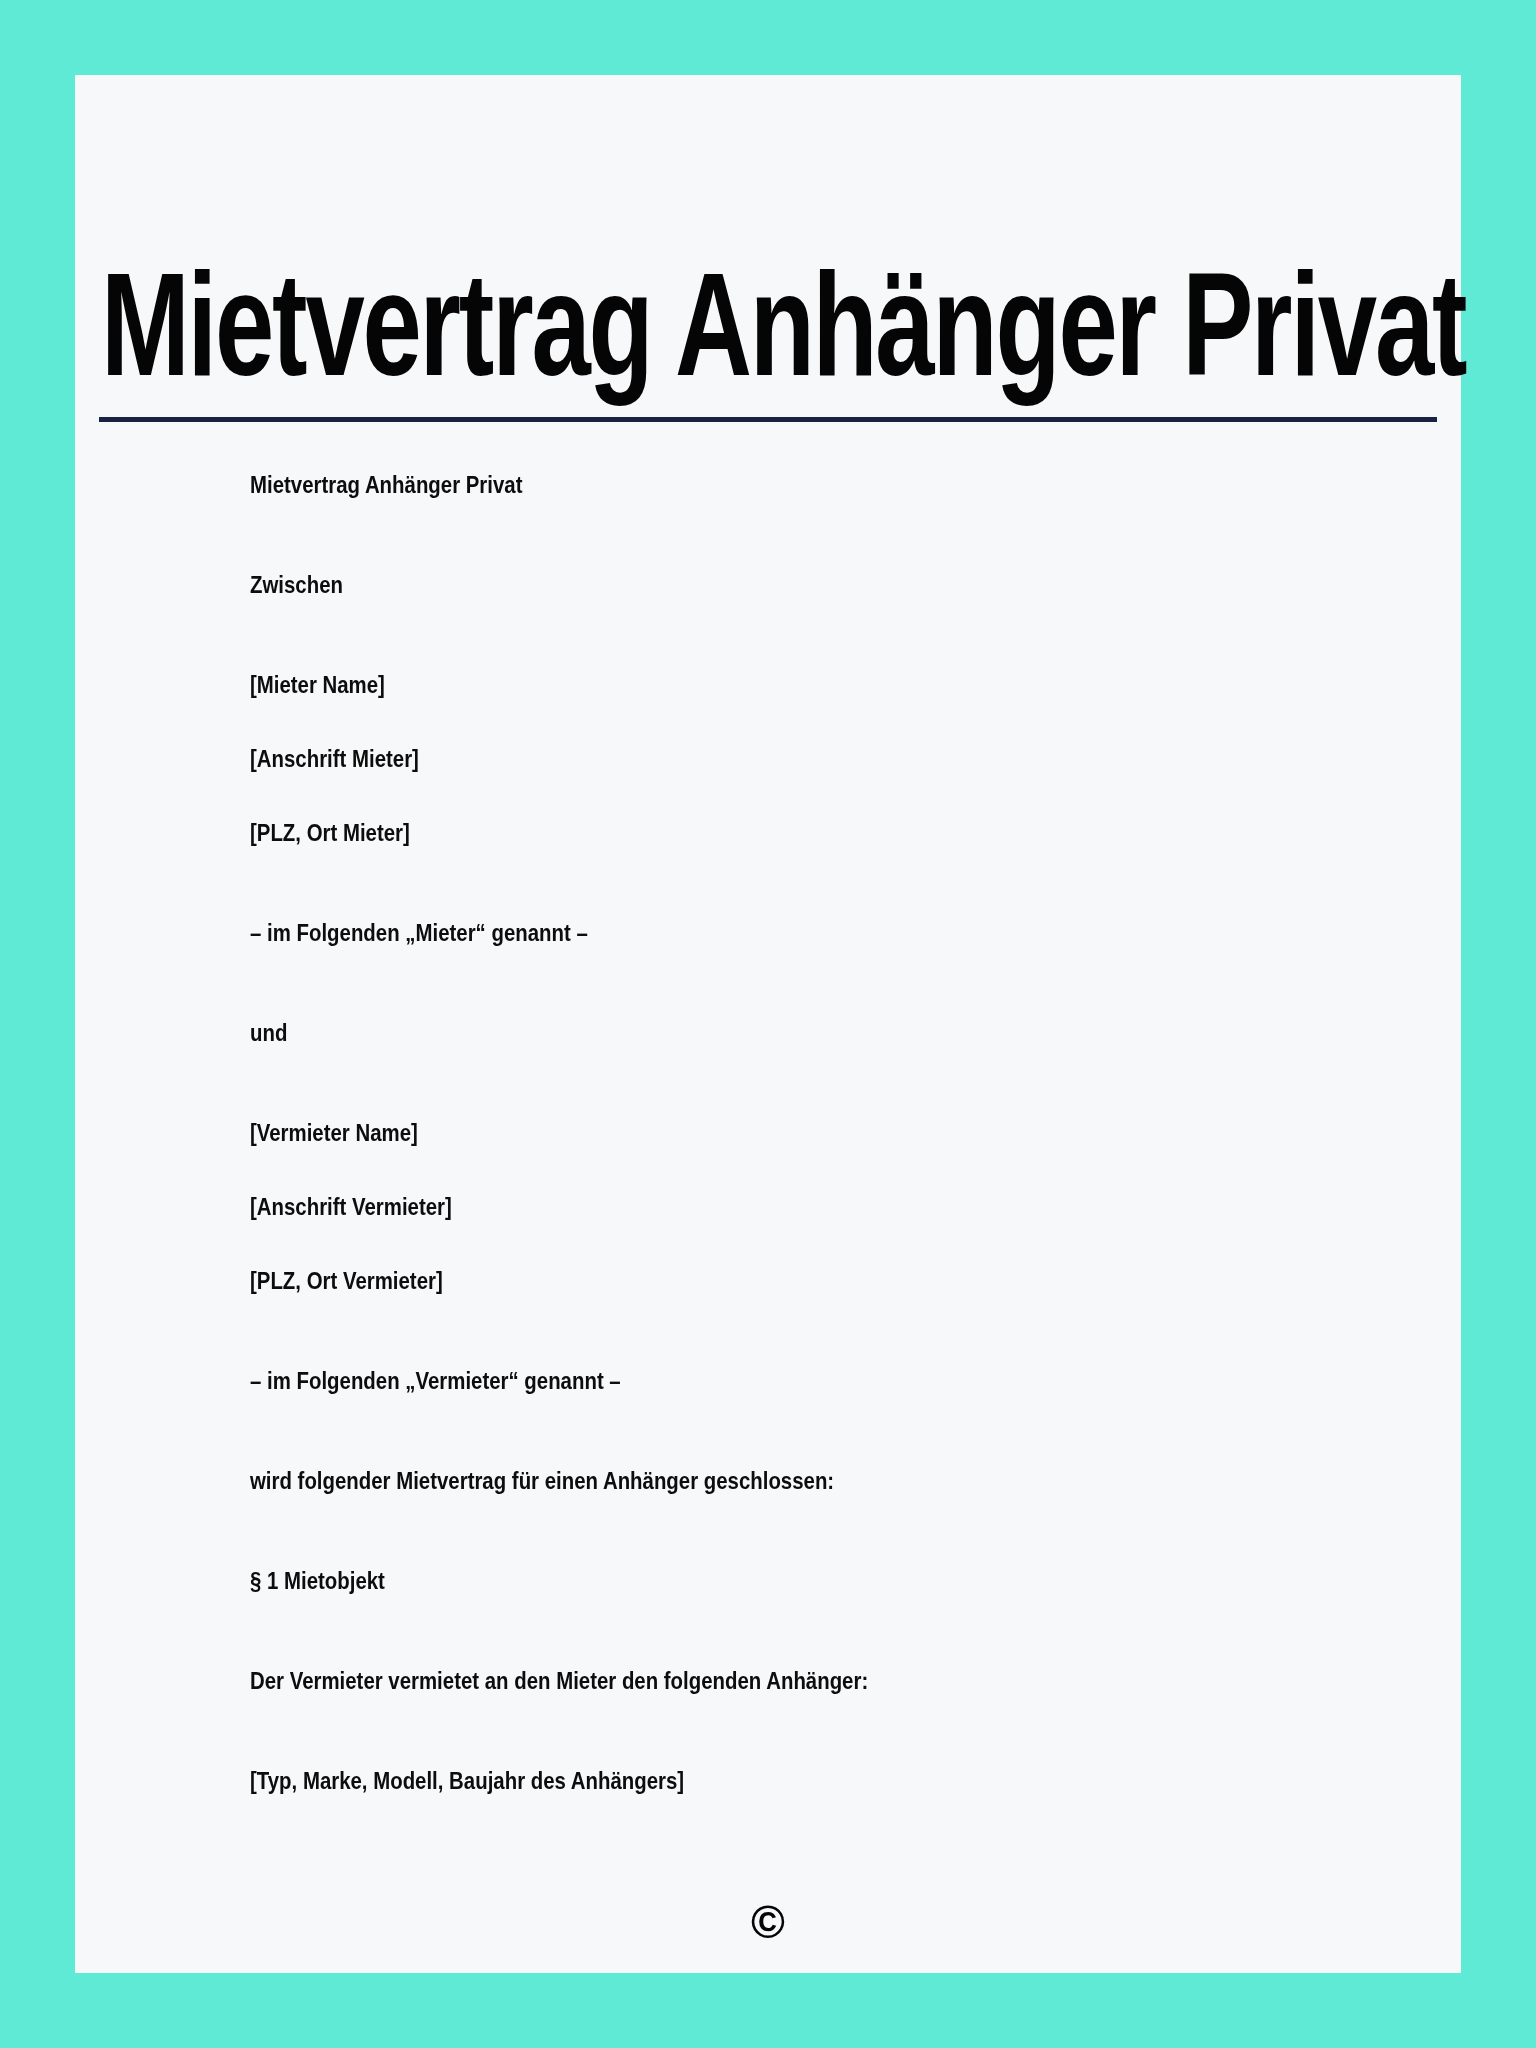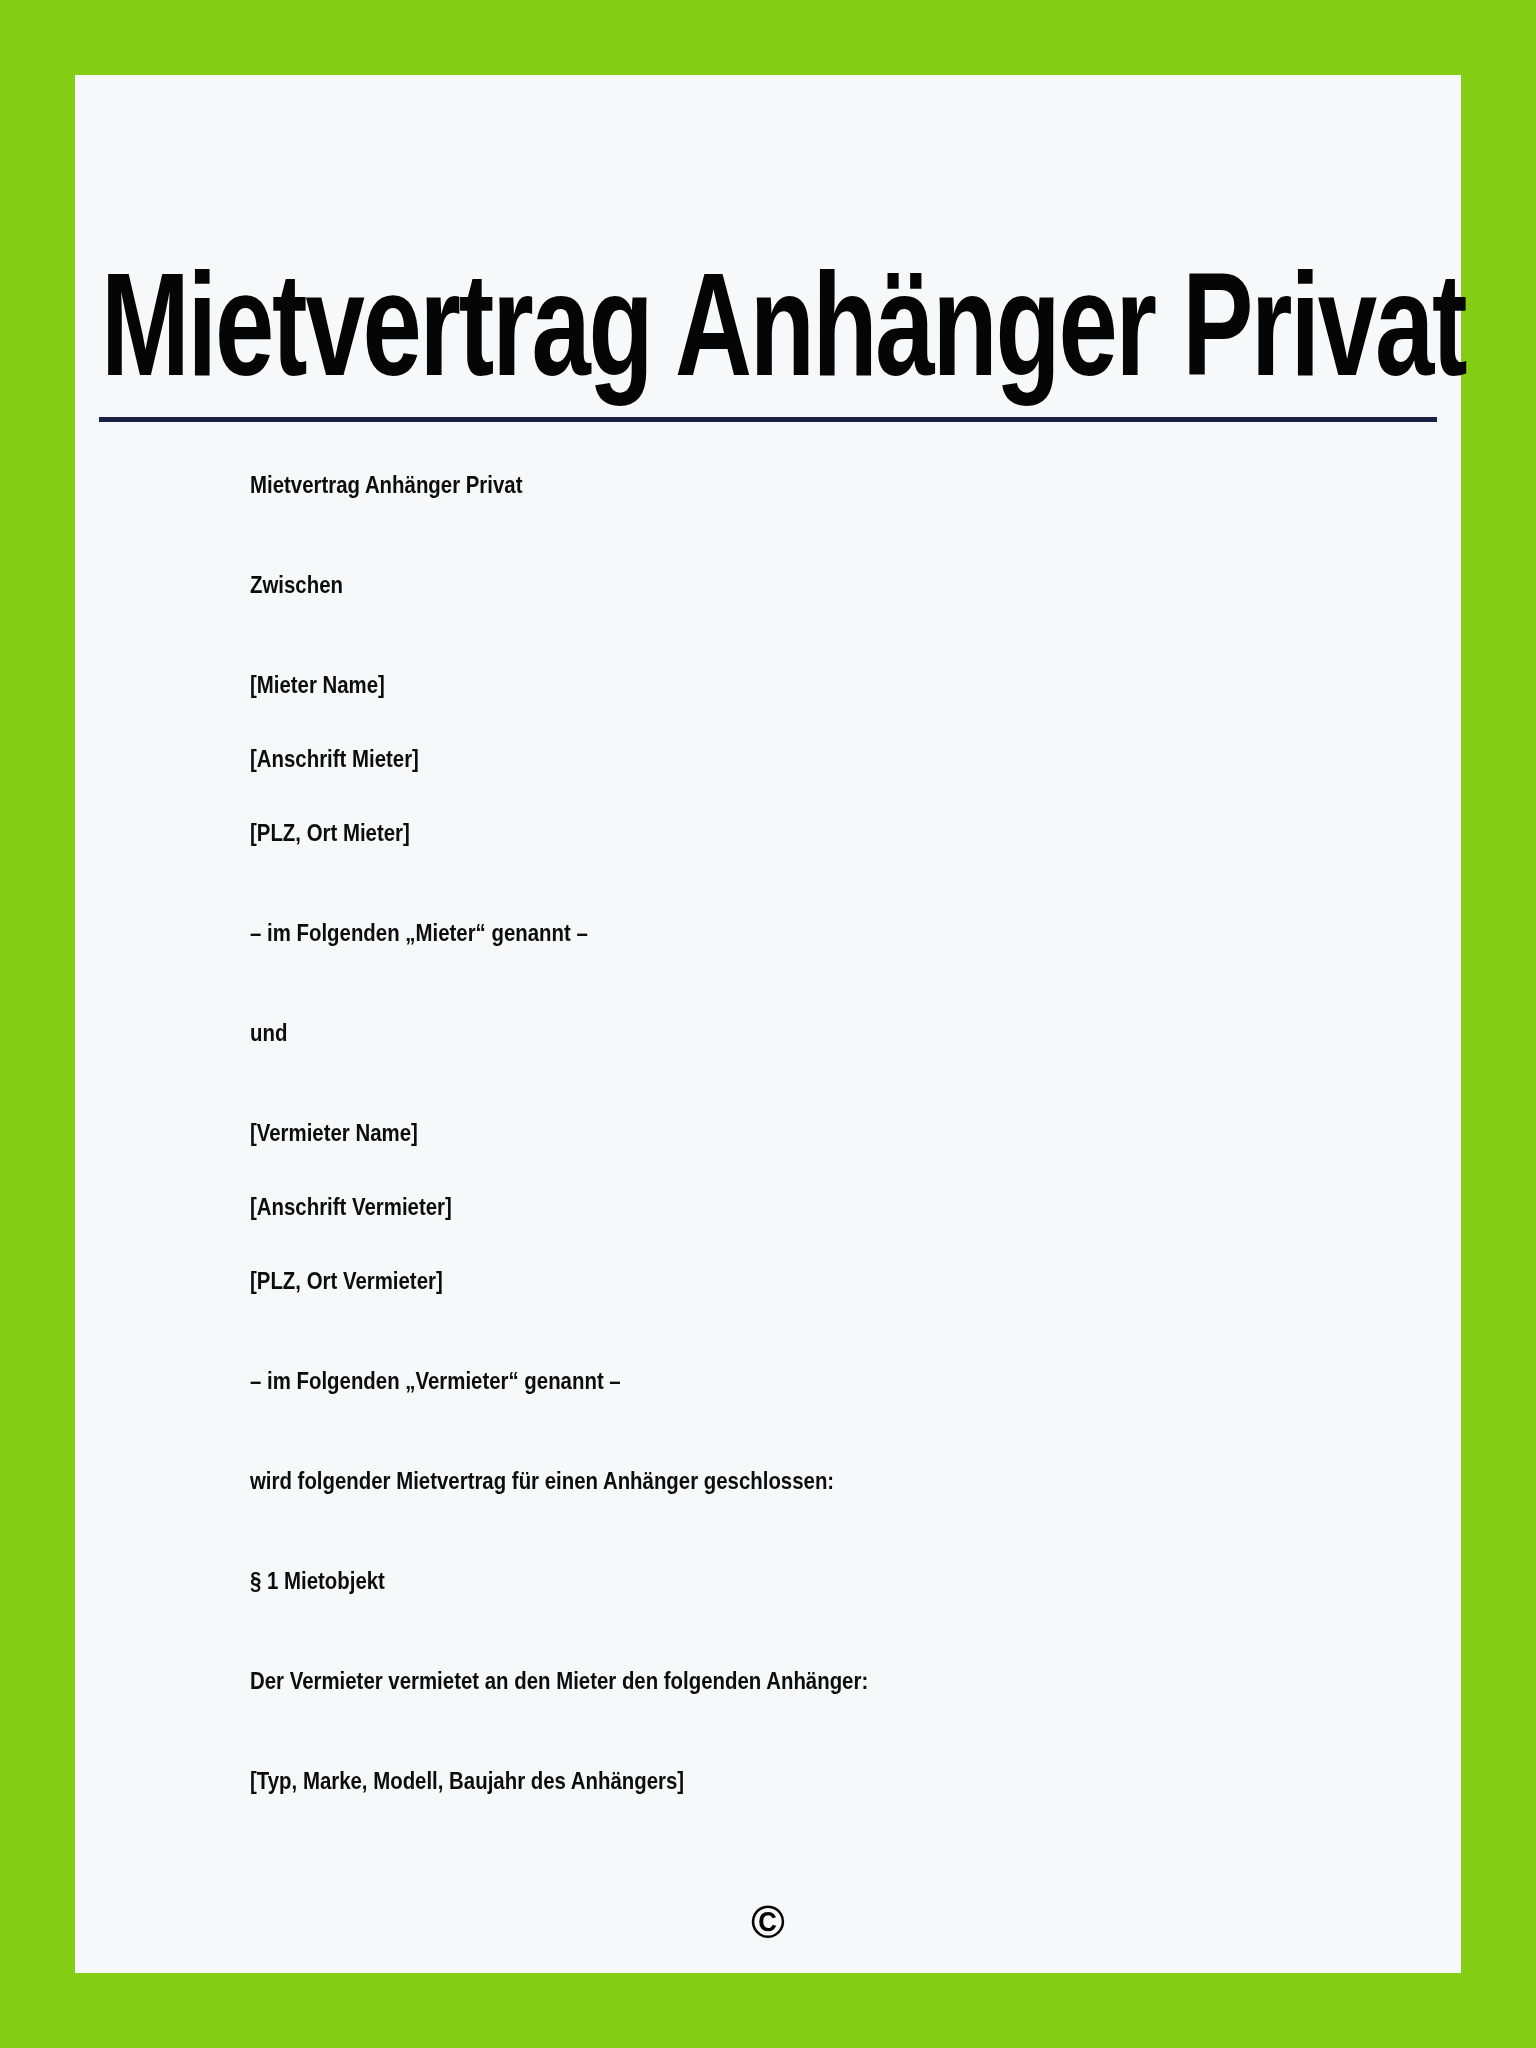--- a/index.html
+++ b/index.html
@@ -3,21 +3,21 @@
 <meta charset="utf-8">
 <style>
   html, body {
     margin: 0;
     padding: 0;
   }
   .canvas {
     position: relative;
     width: 1536px;
     height: 2048px;
-    background: #84cc16;
+    background: #5eead4;
     overflow: hidden;
     font-family: "Liberation Sans", sans-serif;
   }
   .page {
     position: absolute;
     left: 75px;
     top: 75px;
     width: 1386px;
     height: 1898px;
     background: #f7f8fa;

